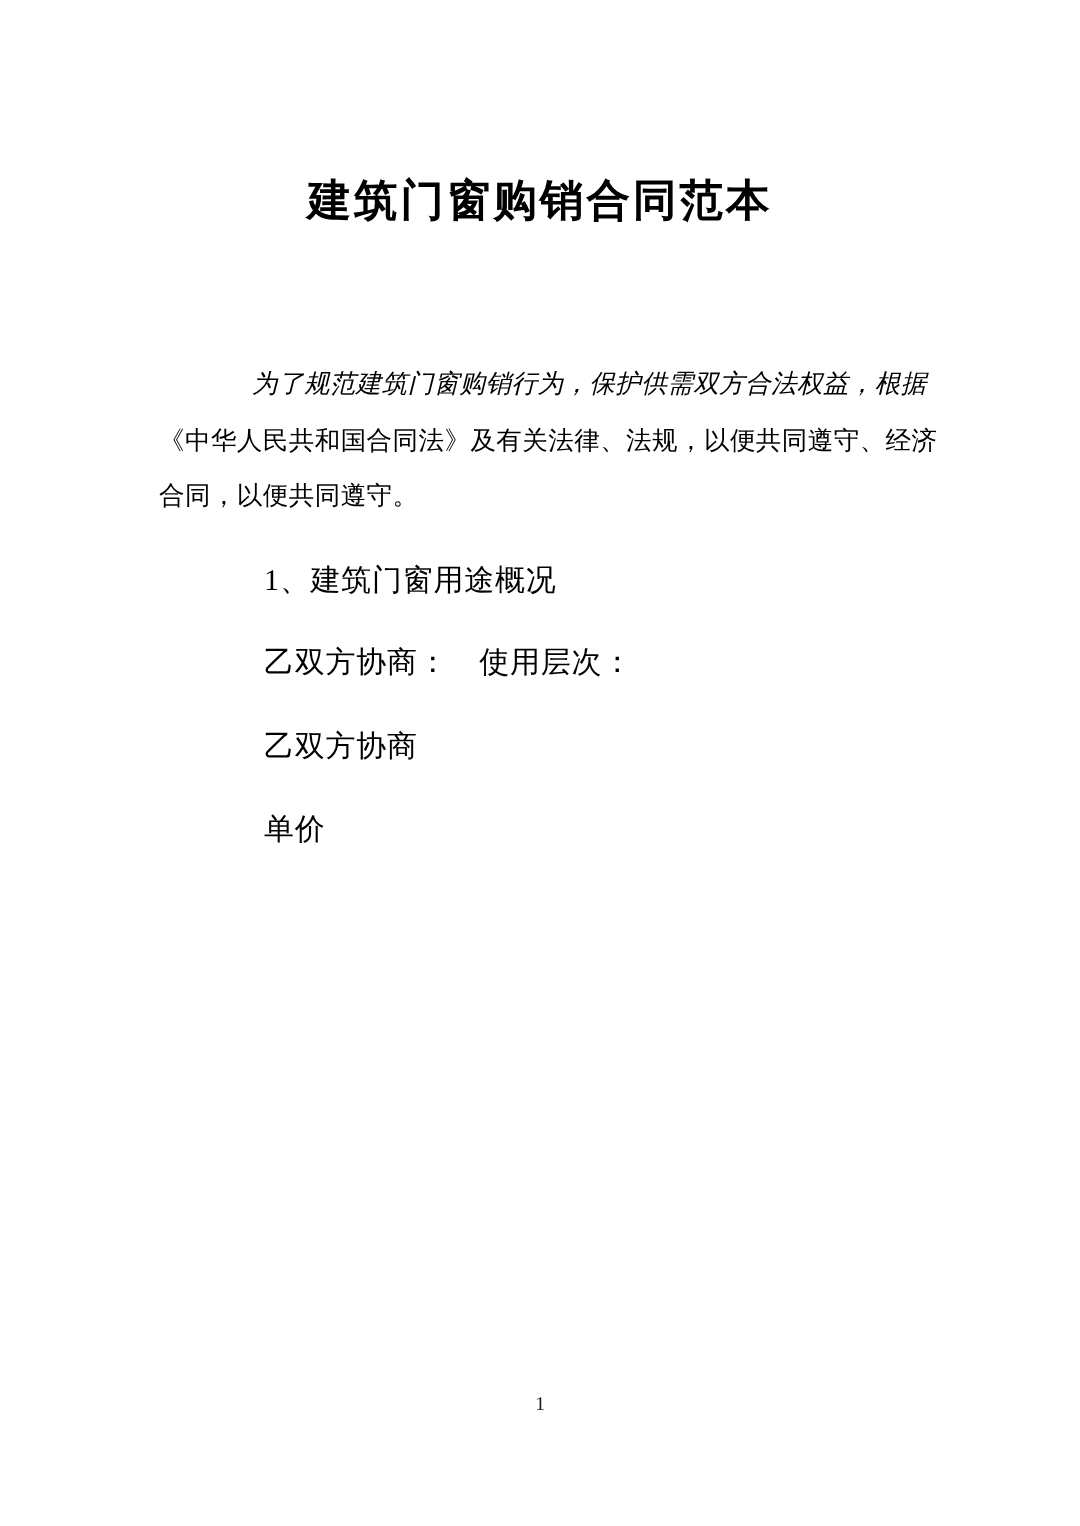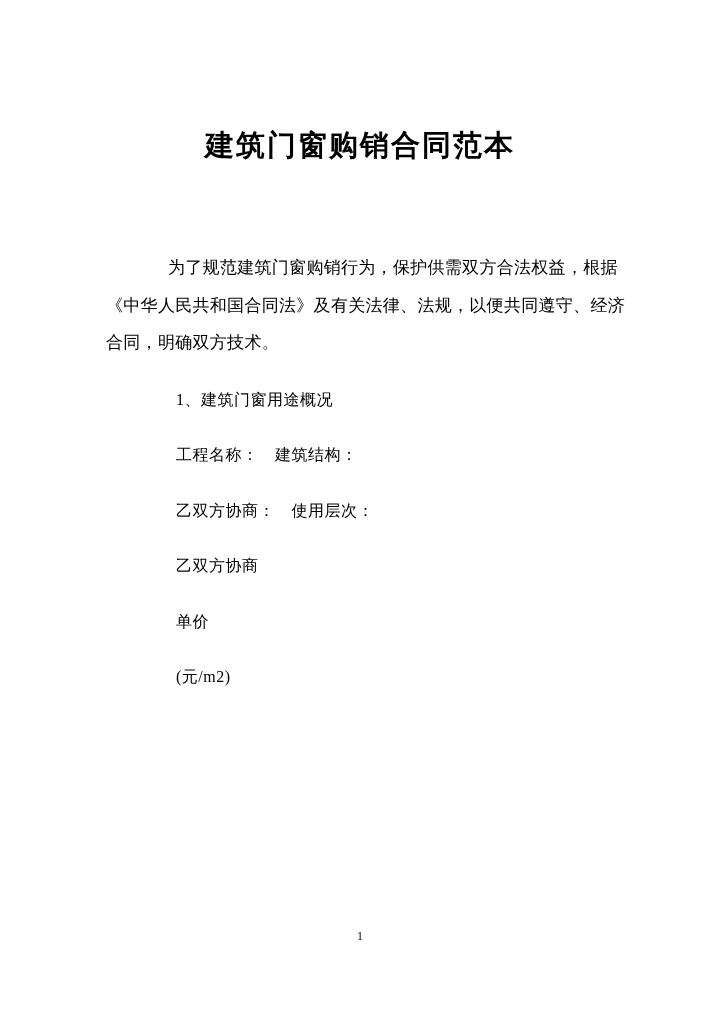--- a/index.html
+++ b/index.html
@@ -10,21 +10,21 @@
   .page {
     position: relative;
     width: 720px;
     height: 1017px;
     background: #ffffff;
     color: #000000;
     overflow: hidden;
     font-family: "Liberation Serif", "DejaVu Serif", serif;
   }
   .doc-title {
-    margin: 12px;
+    margin: 0;
     padding-top: 113px;
     text-align: center;
     font-family: "DejaVu Sans", "Liberation Sans", sans-serif;
     font-weight: 700;
     font-size: 29px;
     line-height: 40px;
     letter-spacing: 2px;
     white-space: nowrap;
   }
   .intro {
@@ -32,25 +32,26 @@
     padding: 0 106px 0 106px;
     font-size: 17px;
     line-height: 37.5px;
     letter-spacing: 0.3px;
   }
   .intro-line {
     white-space: nowrap;
   }
   .intro-line.first {
     text-indent: 62px;
+    font-style: italic;
   }
   .items {
     margin-top: 10px;
     padding-left: 176px;
-    font-size: 16px;
+    font-size: 20px;
   }
   .item-line {
     line-height: 55.5px;
     height: 55.5px;
     white-space: nowrap;
     letter-spacing: 0.5px;
   }
   .page-number {
     position: absolute;
     top: 928px;
@@ -66,27 +67,25 @@
 </head>
 <body>
 
 <div class="page">
 
   <h1 class="doc-title">建筑门窗购销合同范本</h1>
 
   <div class="intro">
     <div class="intro-line first">为了规范建筑门窗购销行为，保护供需双方合法权益，根据</div>
     <div class="intro-line">《中华人民共和国合同法》及有关法律、法规，以便共同遵守、经济</div>
-    <div class="intro-line">合同，明确双方技术。</div>
+    <div class="intro-line">合同，以便共同遵守。</div>
   </div>
 
   <div class="items">
     <div class="item-line">1、建筑门窗用途概况</div>
-    <div class="item-line">工程名称：　建筑结构：</div>
     <div class="item-line">乙双方协商：　使用层次：</div>
     <div class="item-line">乙双方协商</div>
     <div class="item-line">单价</div>
-    <div class="item-line">(元/m2)</div>
   </div>
 
   <div class="page-number">1</div>
 
 </div>
 
 </body></html>

